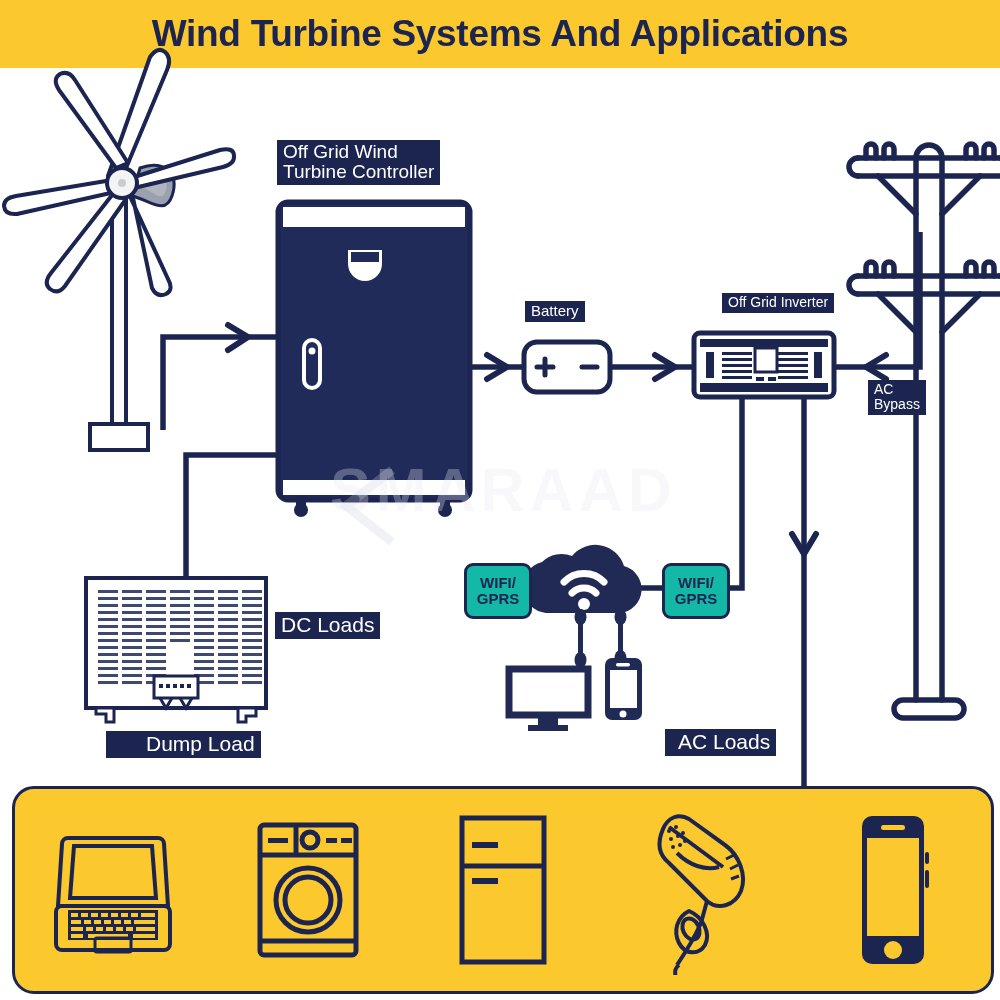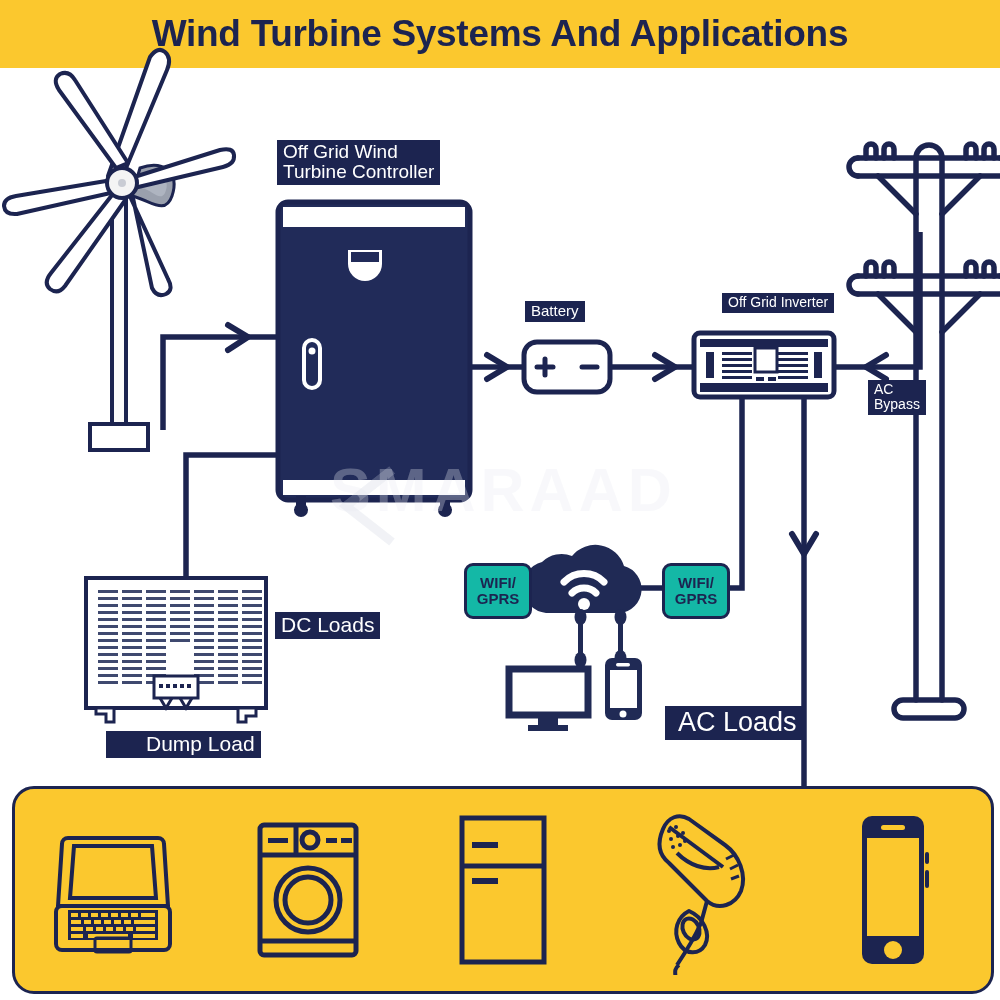--- a/index.html
+++ b/index.html
@@ -401,21 +401,21 @@
 
   <div class="chip" style="left:722px;top:293px;font-size:14px;">Off Grid Inverter</div>
 
   <div class="chip" style="left:852px;top:380px;font-size:14px;margin-left:16px;">AC
 Bypass</div>
 
   <div class="chip" style="left:275px;top:612px;font-size:21px;">DC Loads</div>
 
   <div class="chip" style="left:106px;top:731px;font-size:21px;padding-left:40px;">Dump Load</div>
 
-  <div class="chip" style="left:665px;top:706px;font-size:27px;padding-left:13px;">AC Loads</div>
+  <div class="chip" style="left:665px;top:729px;font-size:21px;padding-left:13px;">AC Loads</div>
 
   <div class="wbox" style="left:464px;top:563px;width:62px;height:50px;font-size:15px;">WIFI/
 GPRS</div>
 
   <div class="wbox" style="left:662px;top:563px;width:62px;height:50px;font-size:15px;">WIFI/
 GPRS</div>
 
   <div class="appliance-panel">
 
     <div class="appliance">

